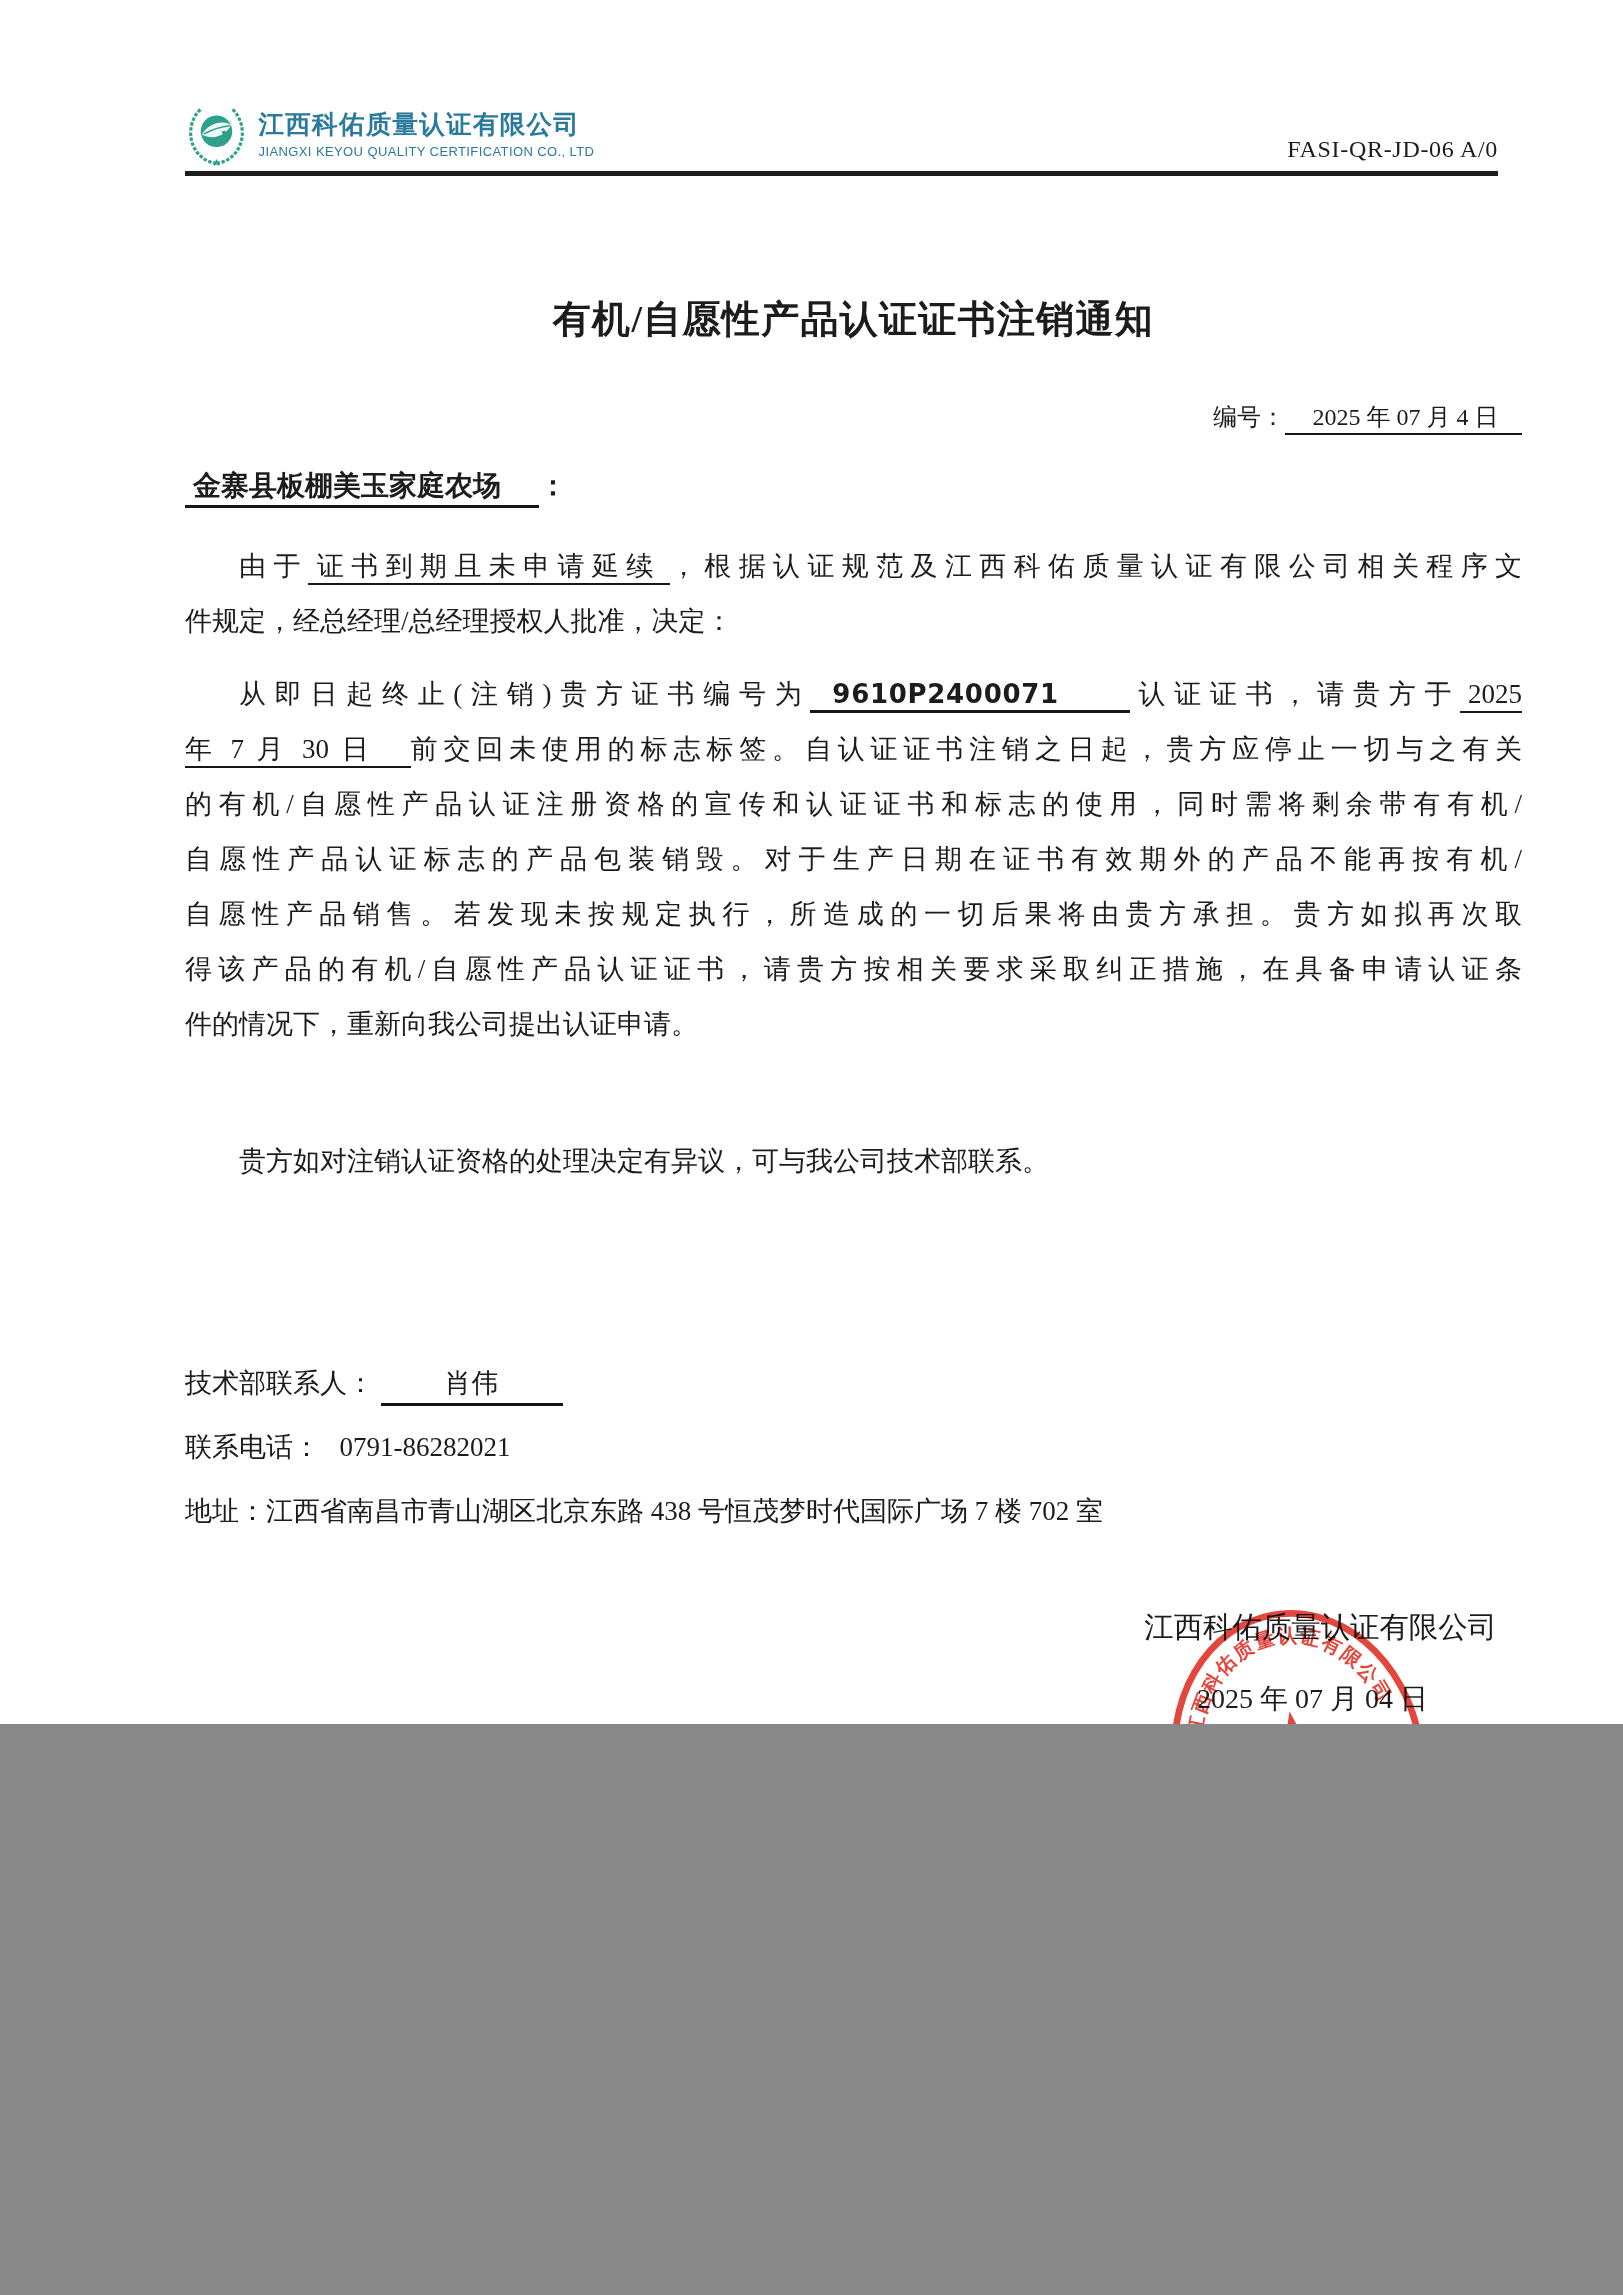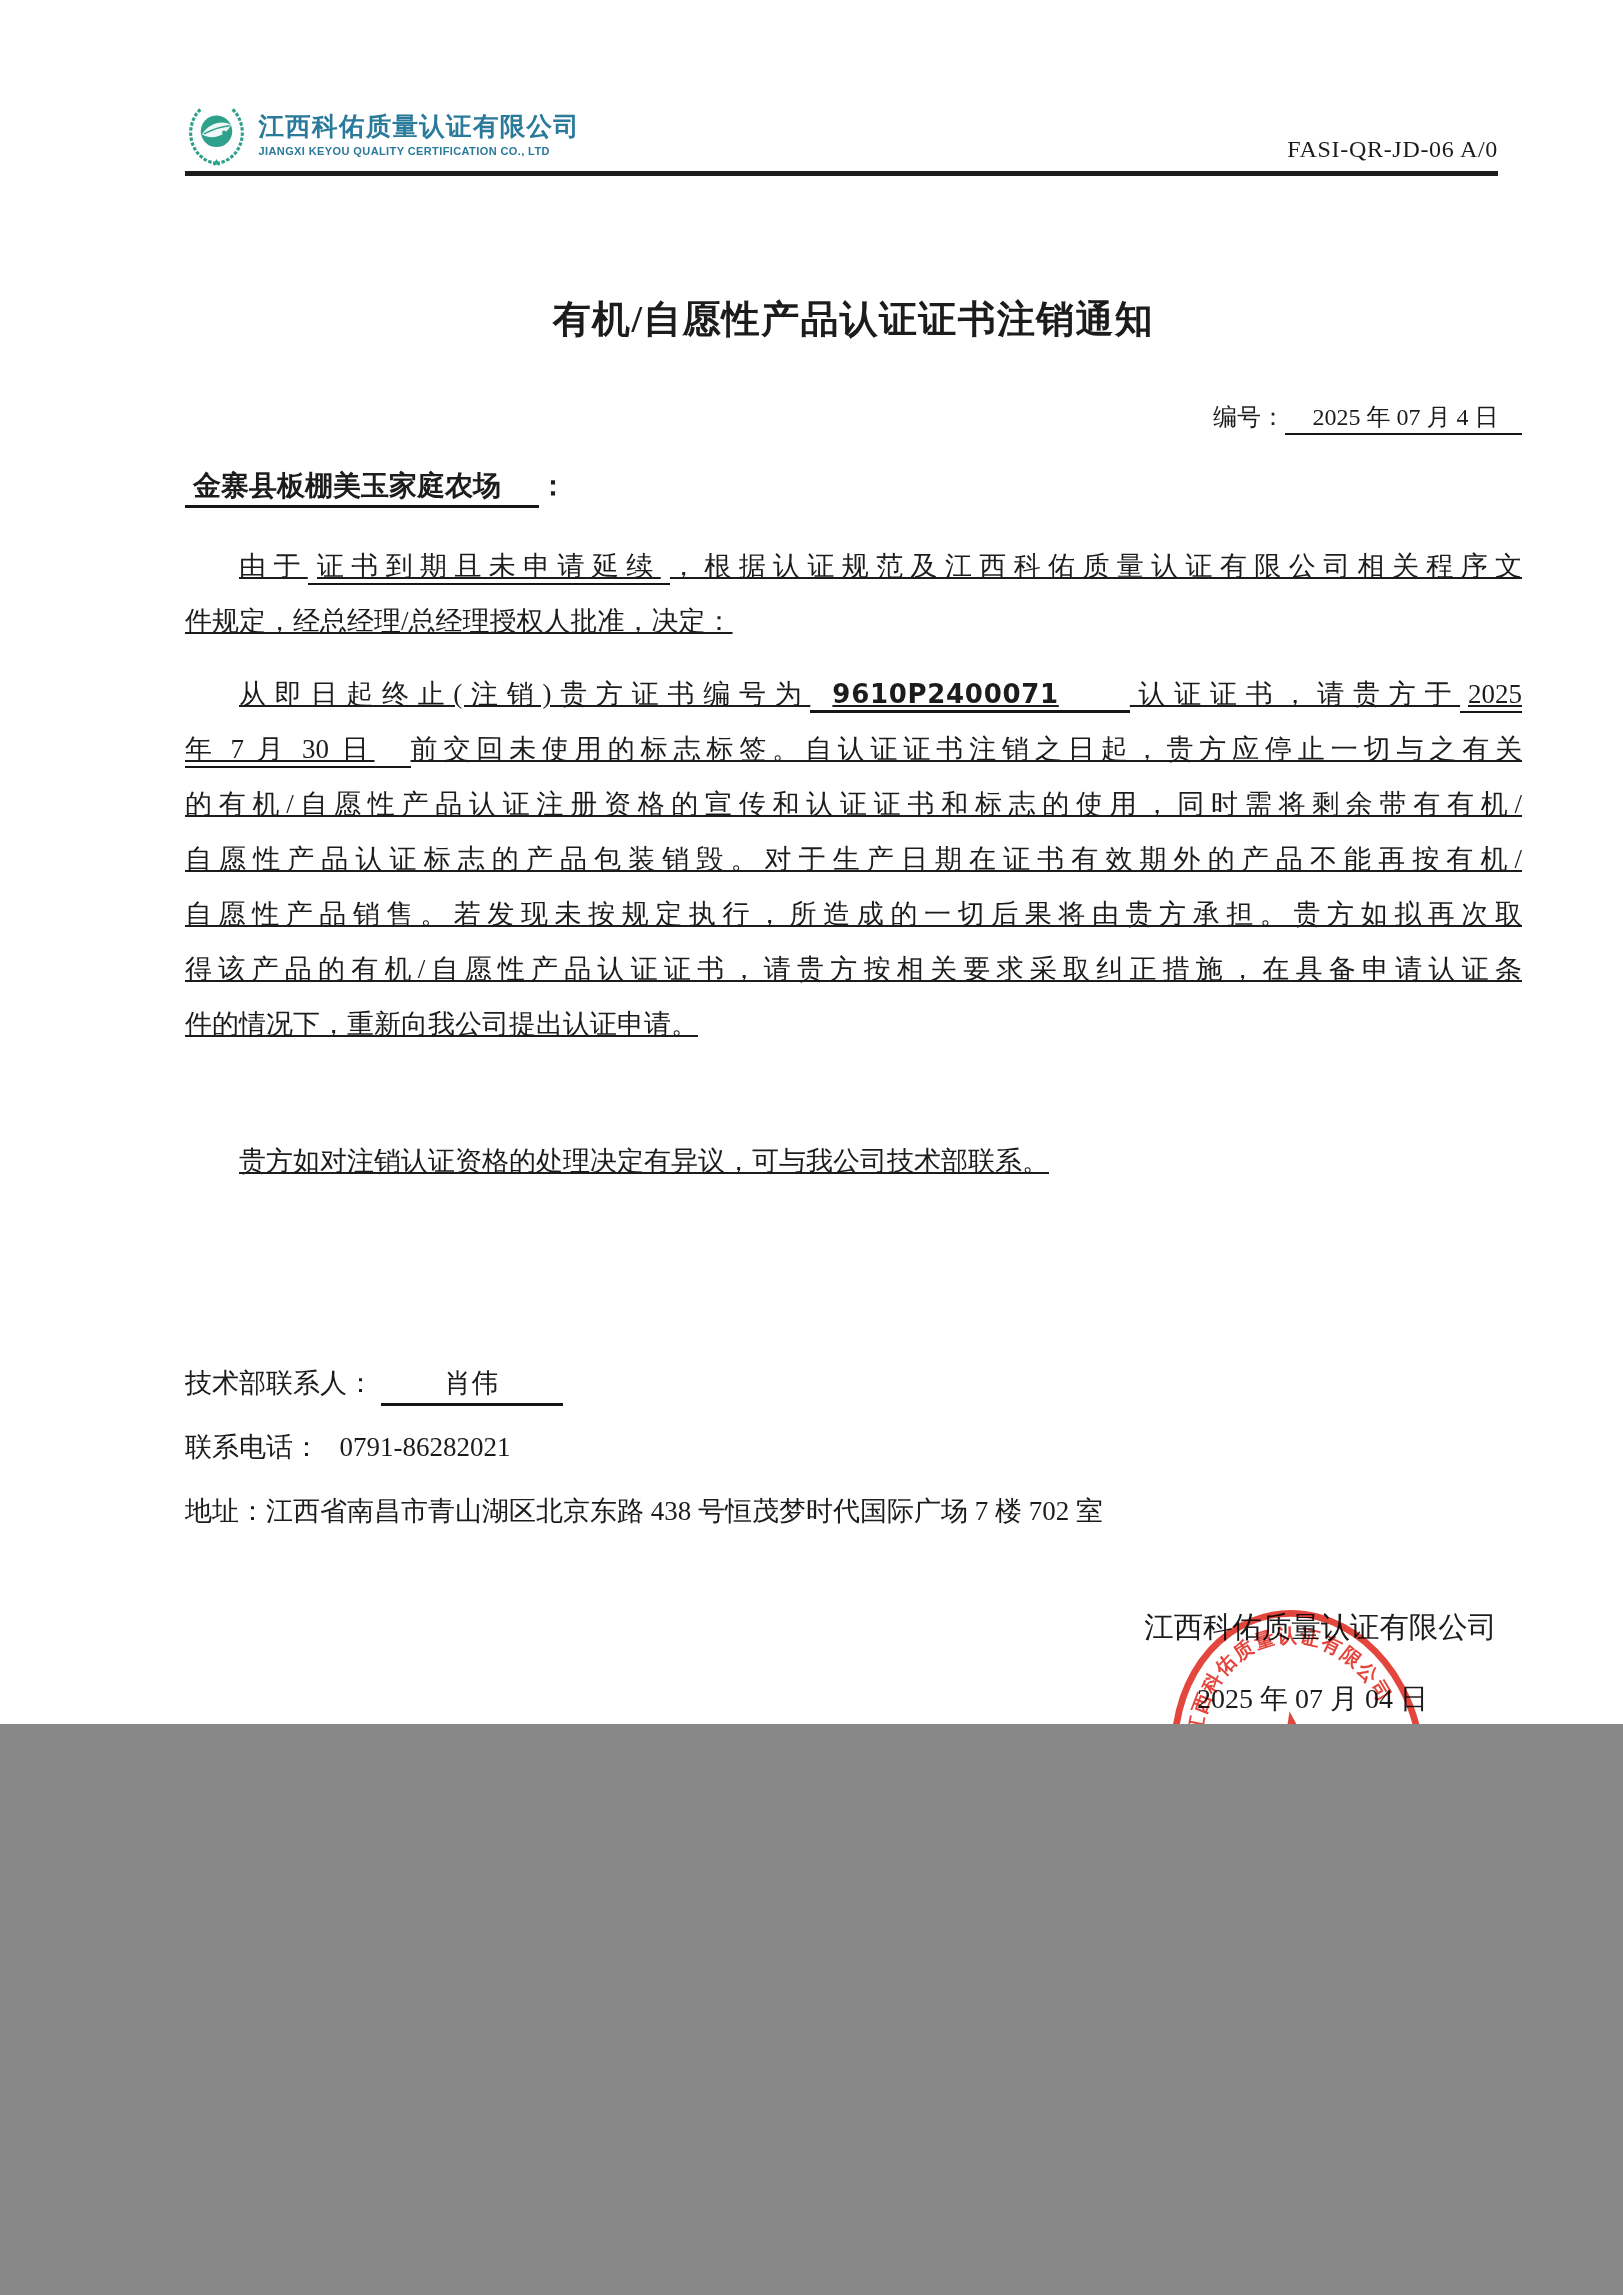--- a/index.html
+++ b/index.html
@@ -18,42 +18,42 @@
   }
   .logo{display:flex;align-items:center;gap:10.5px;}
   .logo svg{width:63px;height:63px;display:block;}
   .logo-text{display:flex;flex-direction:column;justify-content:center;}
   .logo-cn{
     font-family:"Liberation Sans","DejaVu Sans",sans-serif;
     font-weight:700;font-size:25.5px;letter-spacing:1.3px;color:#2a7a9b;line-height:1.1;
   }
   .logo-en{
     font-family:"Liberation Sans","DejaVu Sans",sans-serif;
-    font-weight:700;font-size:11px;letter-spacing:0.4px;color:#2a7a9b;margin-top:5px;
+    font-weight:400;font-size:13px;letter-spacing:0.4px;color:#2a7a9b;margin-top:5px;
   }
   .doc-code{font-size:24px;letter-spacing:0.7px;padding-bottom:2.6px;}
   .rule{height:4.6px;background:#1d1d1d;margin:5.2px 0 0 185px;width:1313px;}
 
   
   .content{padding:0 101px 0 185px;}
 
   .title{
     text-align:center;font-size:38px;font-weight:700;
     margin:118px 0 0 0;letter-spacing:1.3px;
   }
 
   .number-line{text-align:right;font-size:24px;margin-top:56px;}
   .number-line .u{border-bottom:2.6px solid #161616;padding:0 23.6px 3.3px 27.5px;}
 
   .recipient{margin-top:34px;font-size:28px;font-weight:700;}
   .recipient .u{border-bottom:3.3px solid #161616;padding:0 38px 3.9px 7.9px;}
 
   
   .body{margin-top:34px;font-size:27px;}
-  .ln{line-height:55px;text-align:justify;text-align-last:justify;text-decoration:underline;}
+  .ln{line-height:55px;text-align:justify;text-align-last:justify;}
   .ln.end{text-align-last:left;}
   .ln.ind{text-indent:54px;}
   .ln.gap-top{margin-top:18.3px;}
   .ln.gap-big{margin-top:82px;}
   .u{border-bottom:2.6px solid #161616;padding-bottom:2px;}
   .u-pad{padding-left:9.2px;padding-right:9.2px;}
   .u-tail{padding-right:36px;}
   .u-lead{padding-left:7.9px;}
   .cert{
     font-family:"DejaVu Sans","Liberation Sans",sans-serif;

